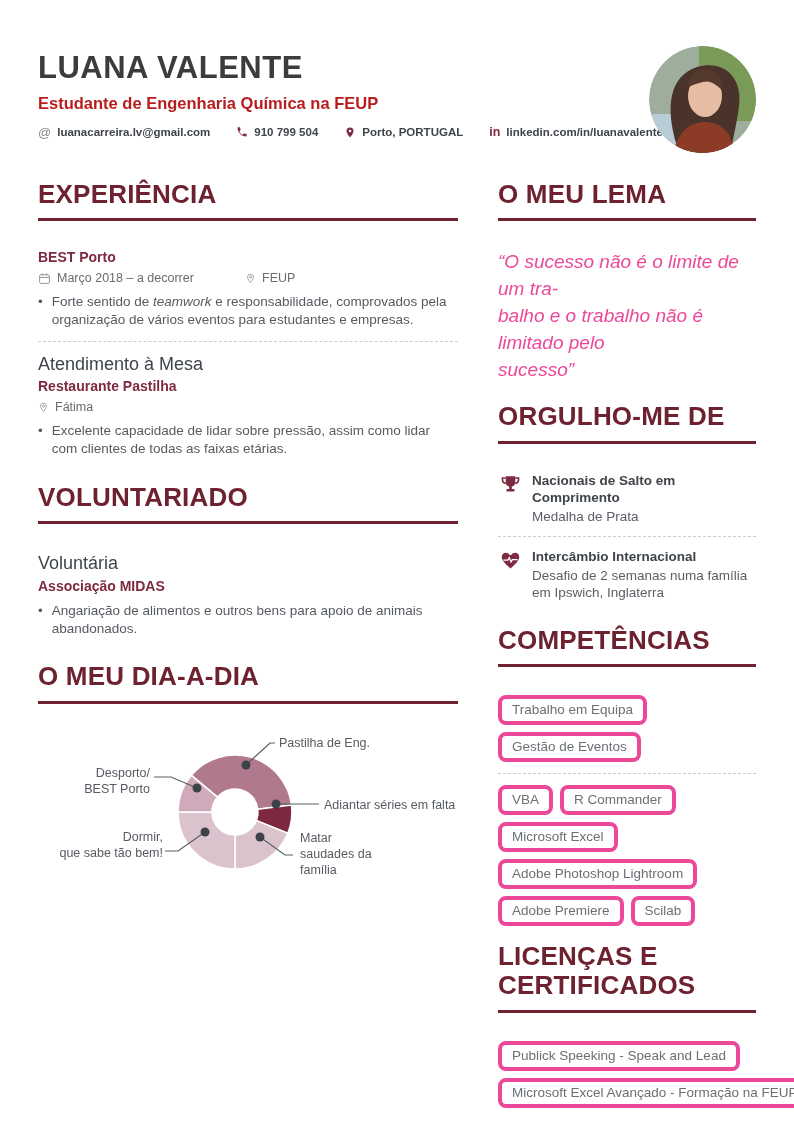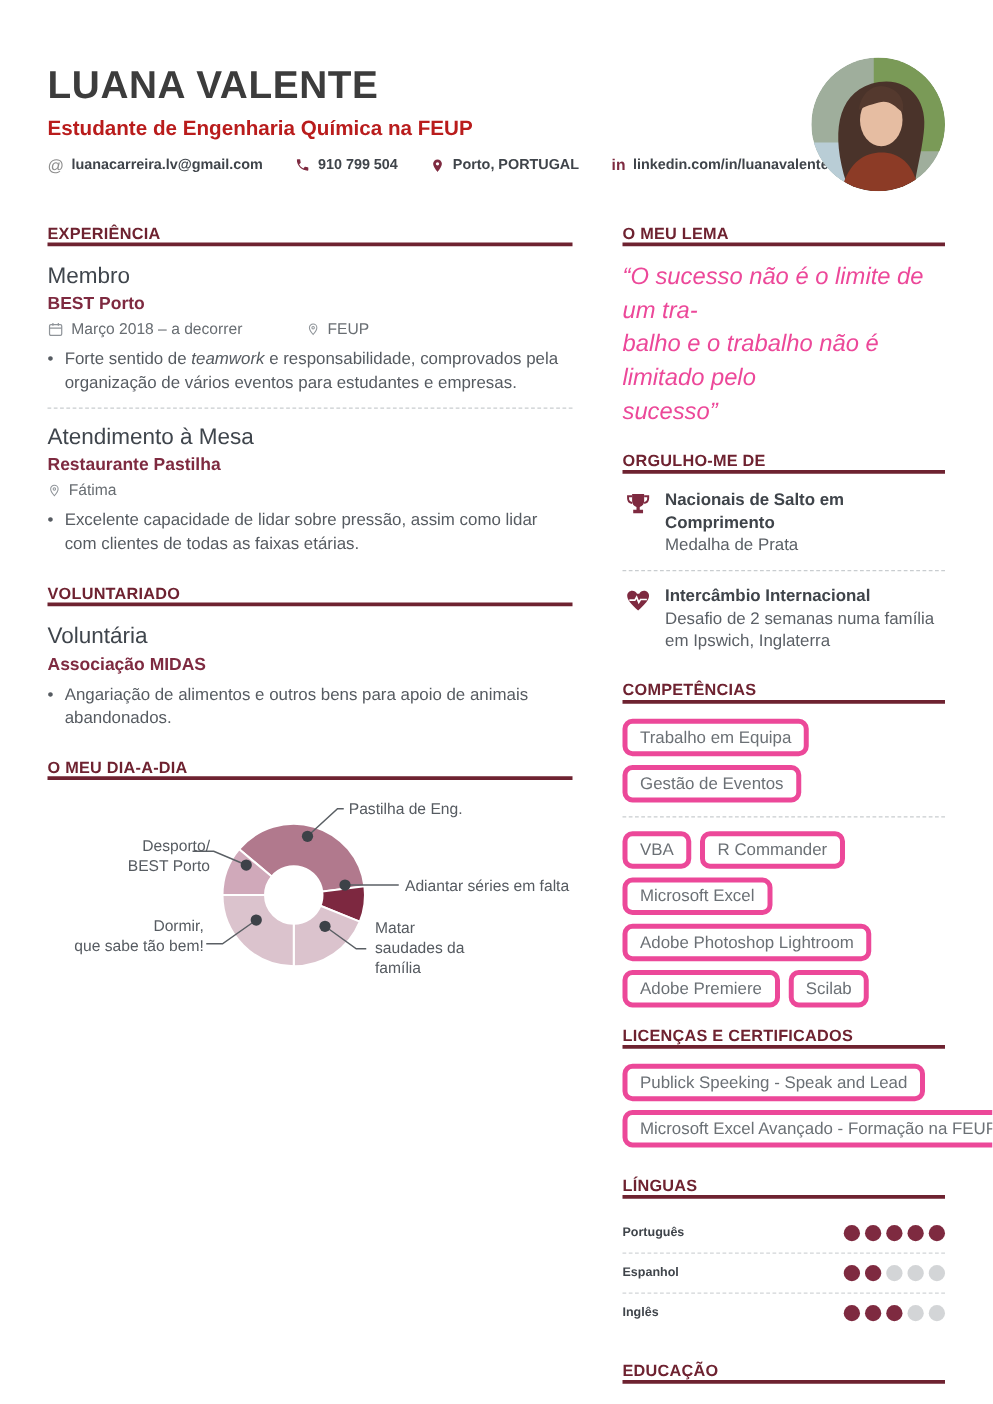--- a/index.html
+++ b/index.html
@@ -16,22 +16,22 @@
   .in-badge { color:#7e2a40; font-weight:700; font-size:12.5px; }
   .icon-svg { display:inline-block; vertical-align:middle; }
   .photo { position:absolute; top:46px; right:38px; width:107px; height:107px; border-radius:50%; overflow:hidden; }
 
   
   .columns { display:flex; gap:40px; padding:0 38px; margin-top:40px; align-items:flex-start; }
   .col-left { flex:0 0 420px; width:420px; }
   .col-right { flex:0 0 258px; width:258px; }
 
   .section { margin-bottom:24px; }
-  .section-heading { font-size:13px; font-weight:700; color:#6e2230; line-height:1.1;
-                     padding-bottom:0; border-bottom:3px solid #6e2230; margin-bottom:12px; letter-spacing:0.2px; }
+  .section-heading { font-size:26px; font-weight:700; color:#6e2230; line-height:1.1;
+                     padding-bottom:10px; border-bottom:3px solid #6e2230; margin-bottom:28px; letter-spacing:0.2px; }
 
   
   .entry-title { font-size:18px; font-weight:400; color:#3f454c; line-height:1.25; }
   .entry-org { margin-top:3px; font-size:14px; font-weight:700; color:#7e2a40; }
   .meta { margin-top:6px; display:flex; align-items:center; font-size:12.5px; color:#686d72; }
   .meta-left { flex:0 0 207px; display:inline-flex; align-items:center; gap:6px; }
   .meta-item { display:inline-flex; align-items:center; gap:6px; }
   .bullets { margin-top:8px; }
   .bullet { display:flex; gap:9px; font-size:13.5px; color:#565b61; line-height:1.35; }
   .bullet .b-dot { color:#565b61; font-size:13.5px; }
@@ -113,21 +113,20 @@
   </div>
 
   <div class="columns">
 
     <div class="col-left">
 
       <div class="section">
         <div class="section-heading">EXPERIÊNCIA</div>
 
         <div>
-          <div class="entry-title">Membro</div>
           <div class="entry-org">BEST Porto</div>
           <div class="meta">
             <span class="meta-left">
               <svg class="icon-svg" width="13" height="13" viewBox="0 0 24 24" fill="none" stroke="#8f9499" stroke-width="1.8">
                   <rect x="3" y="5" width="18" height="16" rx="2"></rect>
                   <line x1="3" y1="10" x2="21" y2="10"></line>
                   <line x1="8" y1="2.5" x2="8" y2="6.5"></line>
                   <line x1="16" y1="2.5" x2="16" y2="6.5"></line>
                 </svg>
               <span>Março 2018 – a decorrer</span>
@@ -205,21 +204,21 @@
             </g>
             <g fill="#3d4248">
               <circle cx="208" cy="33" r="4.5"></circle>
               <circle cx="159" cy="56" r="4.5"></circle>
               <circle cx="238" cy="72" r="4.5"></circle>
               <circle cx="222" cy="105" r="4.5"></circle>
               <circle cx="167" cy="100" r="4.5"></circle>
             </g>
           </svg>
           <div class="chart-label" style="left:241px; top:3px;">Pastilha de Eng.</div>
-          <div class="chart-label right" style="right:290px; top:33px;">
+          <div class="chart-label right" style="right:308px; top:33px;">
             <div>Desporto/</div>
             <div>BEST Porto</div>
           </div>
           <div class="chart-label" style="left:286px; top:65px;">Adiantar séries em falta</div>
           <div class="chart-label" style="left:262px; top:98px;">
             <div>Matar</div>
             <div>saudades da</div>
             <div>família</div>
           </div>
           <div class="chart-label right" style="right:295px; top:97px;">

